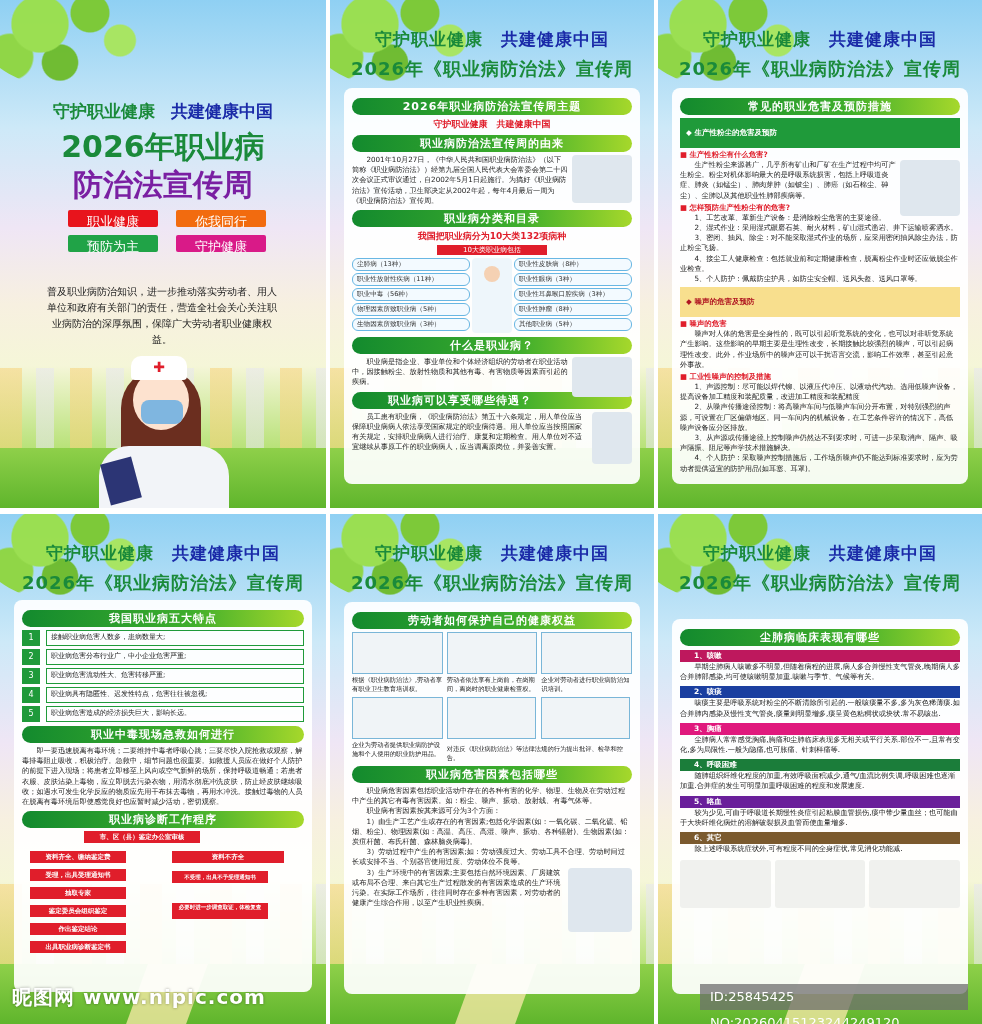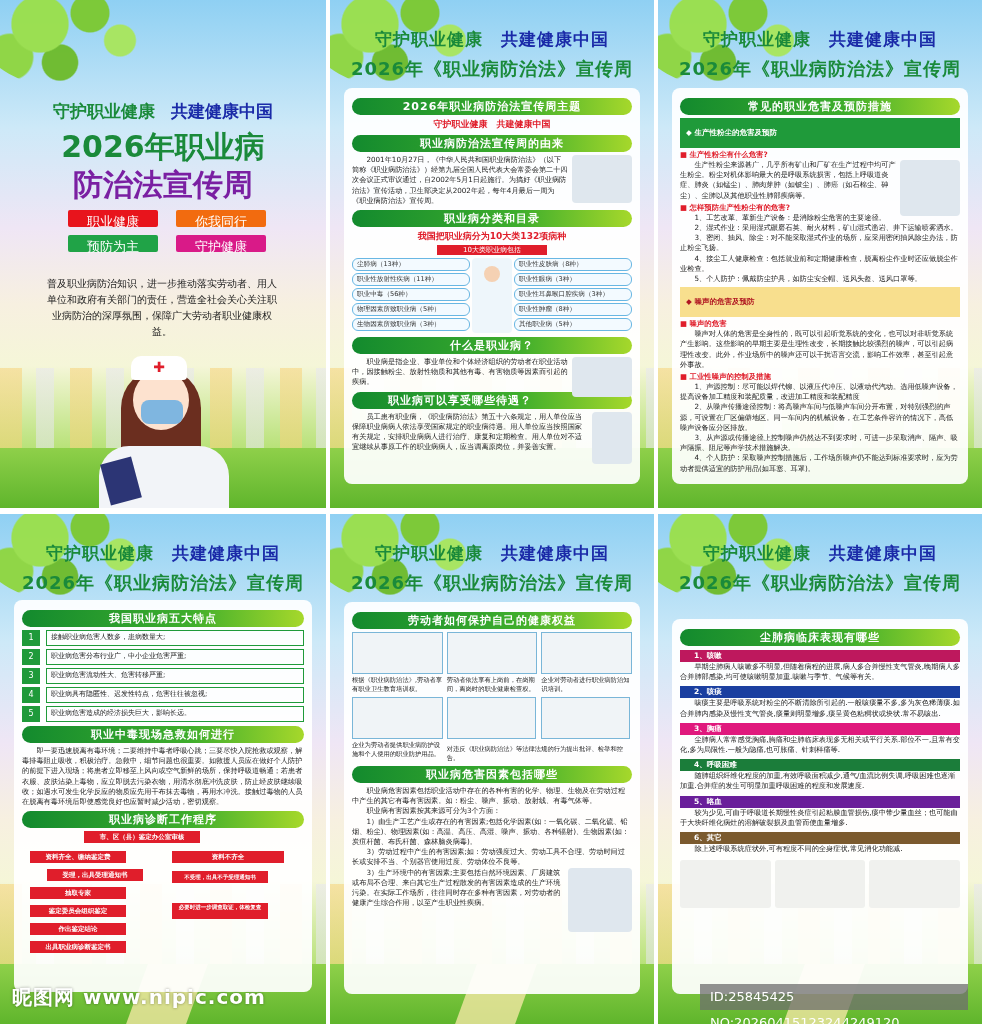--- a/index.html
+++ b/index.html
@@ -34,21 +34,21 @@
   .card{position:absolute;left:14px;right:14px;background:rgba(255,255,255,.93);border-radius:8px;padding:6px 8px;}
   .bar{height:17px;border-radius:9px;background:linear-gradient(90deg,#138a2e,#3fae2c 60%,#a6d82b);
     color:#fff;font-weight:bold;font-size:11px;text-align:center;line-height:17px;letter-spacing:1px;margin:4px 0 3px;}
   .txt{font-size:7.2px;line-height:10.2px;color:#222;text-indent:2em;}
   .redtxt{color:#e01e2b;font-weight:bold;font-size:9px;text-align:center;}
   
   .p1 .slogan{position:absolute;top:100px;left:0;width:100%;text-align:center;font-weight:bold;font-size:17px;}
   .p1 .t1{position:absolute;top:128px;left:0;width:100%;text-align:center;font-weight:bold;font-size:30px;line-height:38px;}
   .tiles{position:absolute;top:210px;left:68px;width:198px;display:grid;grid-template-columns:90px 90px;gap:8px 18px;}
   .tile{height:17px;color:#fff;font-size:13px;text-align:center;line-height:24px;border-radius:2px;}
-  .p1 .intro{position:absolute;top:276px;left:44px;width:236px;font-size:10px;line-height:16px;color:#222;text-align:center;}
+  .p1 .intro{position:absolute;top:284px;left:44px;width:236px;font-size:10px;line-height:16px;color:#222;text-align:center;}
   .nurse{position:absolute;left:95px;top:350px;width:140px;height:160px;}
   .nurse .head{position:absolute;left:38px;top:20px;width:56px;height:60px;border-radius:50%;background:#fde2cf;}
   .nurse .hair{position:absolute;left:26px;top:18px;width:80px;height:110px;border-radius:40px 40px 20px 20px;background:#6b2e1f;}
   .nurse .cap{position:absolute;left:36px;top:6px;width:56px;height:24px;background:#fff;border-radius:10px 10px 4px 4px;color:#e01e2b;text-align:center;font-size:14px;line-height:22px;}
   .nurse .mask{position:absolute;left:46px;top:50px;width:42px;height:24px;background:#7fb6e0;border-radius:8px;}
   .nurse .coat{position:absolute;left:4px;top:96px;width:130px;height:70px;background:#f2f4f8;border-radius:30px 30px 0 0;}
   .nurse .book{position:absolute;left:10px;top:110px;width:32px;height:42px;background:#2c3575;transform:rotate(-15deg);}
   
   .cls{display:grid;grid-template-columns:1fr 40px 1fr;gap:2px;margin-top:3px;}
   .cls .col div{border:1px solid #69b7e3;border-radius:6px;font-size:6.6px;padding:1px 4px;margin-bottom:2px;background:#f3faff;color:#333;}
@@ -214,21 +214,21 @@
             <div class="num">5</div>
             <div class="box">职业病危害造成的经济损失巨大，影响长远。</div>
           </div>
       </div>
       <div class="bar">职业中毒现场急救如何进行</div>
       <div class="txt">即一要迅速脱离有毒环境；二要维持中毒者呼吸心跳；三要尽快入院抢救或观察，解毒排毒阻止吸收，积极治疗。急救中，细节问题也很重要。如救援人员应在做好个人防护的前提下进入现场；将患者立即移至上风向或空气新鲜的场所，保持呼吸道畅通；若患者衣服、皮肤沾染上毒物，应立即脱去污染衣物，用清水彻底冲洗皮肤，防止经皮肤继续吸收；如遇水可发生化学反应的物质应先用干布抹去毒物，再用水冲洗。接触过毒物的人员在脱离有毒环境后即使感觉良好也应暂时减少活动，密切观察。</div>
       <div class="bar">职业病诊断工作程序</div>
       <div class="flow">
         <div style="left:62px;top:0;width:116px;">市、区（县）鉴定办公室审核</div>
         <div style="left:8px;top:20px;width:96px;">资料齐全、缴纳鉴定费</div>
-        <div style="left:25px;top:38px;width:96px;">受理，出具受理通知书</div>
+        <div style="left:8px;top:38px;width:96px;">受理，出具受理通知书</div>
         <div style="left:8px;top:56px;width:96px;">抽取专家</div>
         <div style="left:8px;top:74px;width:96px;">鉴定委员会组织鉴定</div>
         <div style="left:8px;top:92px;width:96px;">作出鉴定结论</div>
         <div style="left:8px;top:110px;width:96px;">出具职业病诊断鉴定书</div>
         <div style="left:150px;top:20px;width:112px;">资料不齐全</div>
         <div style="left:150px;top:40px;width:96px;font-size:5.5px;">不受理，出具不予受理通知书</div>
         <div style="left:150px;top:72px;width:96px;height:16px;line-height:8px;font-size:5.5px;">必要时进一步调查取证，体检复查</div>
       </div>
     </div>
   </div>

